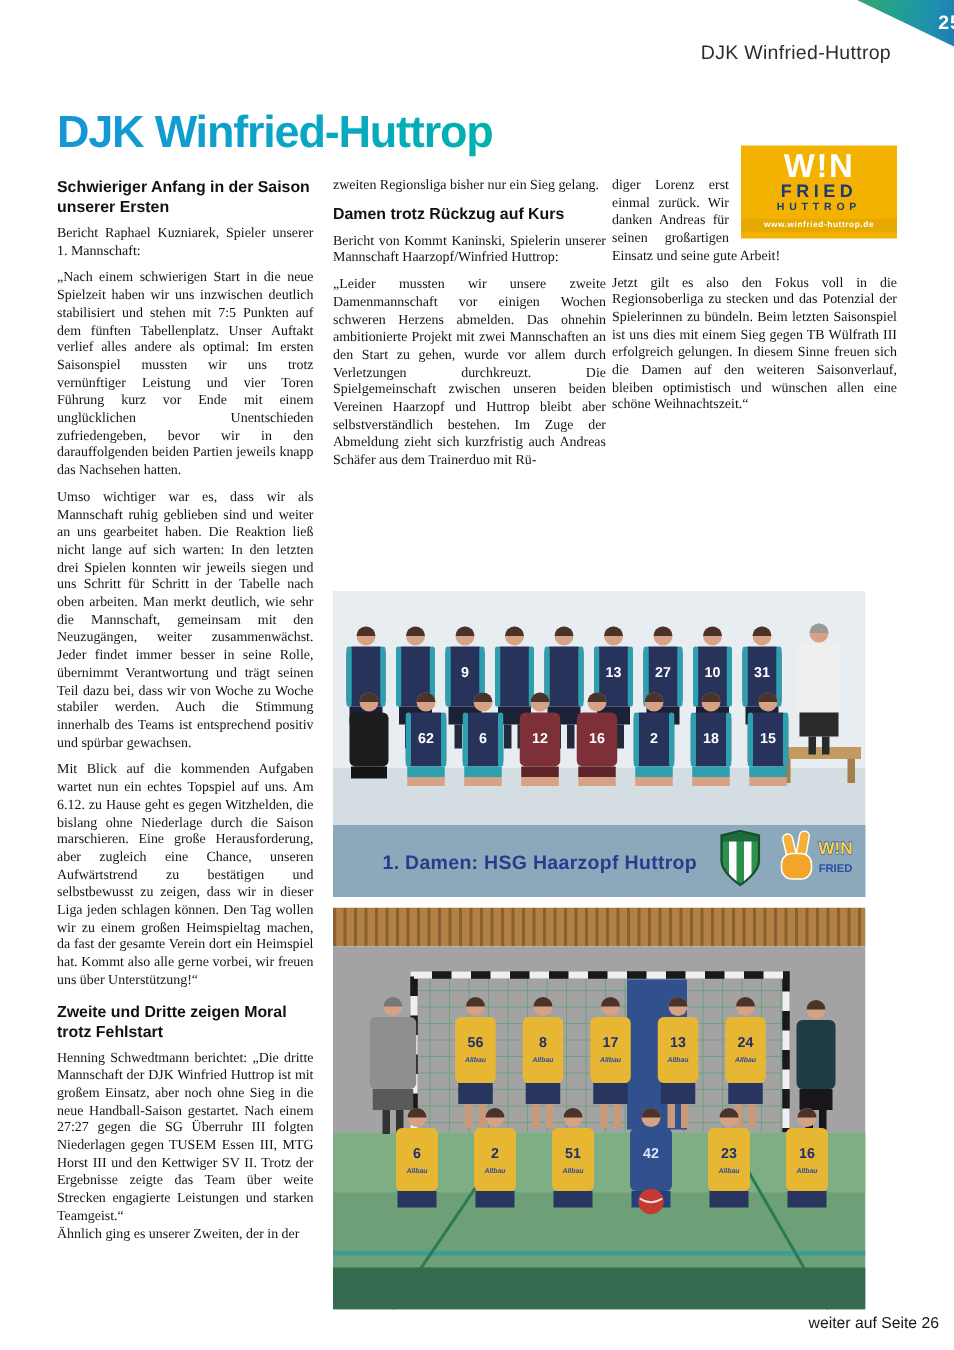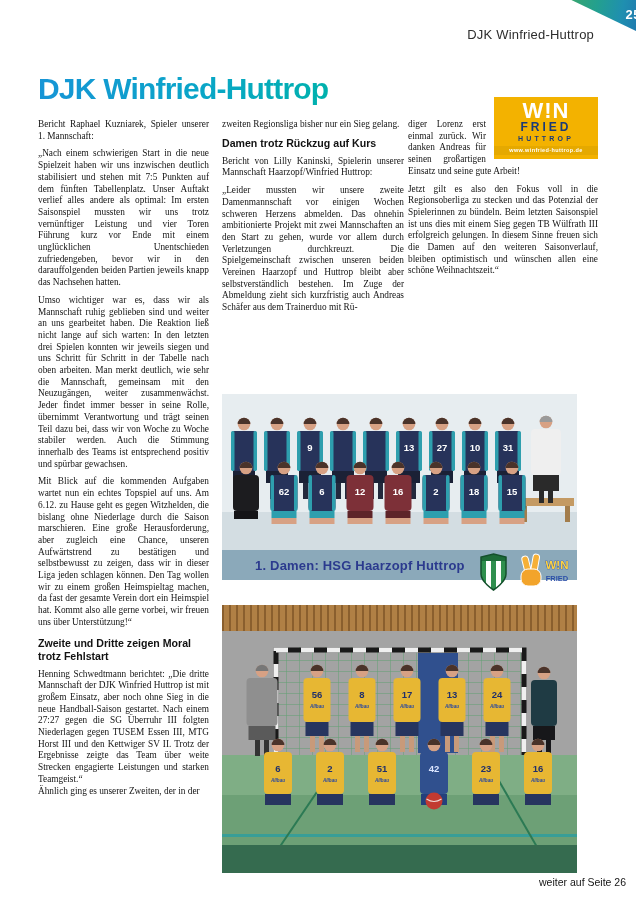--- a/index.html
+++ b/index.html
@@ -41,21 +41,21 @@
   .logo-win{font-size:22px;font-weight:800;color:#ffffff;line-height:21px;letter-spacing:1px;padding-top:3px;}
   .logo-fried{font-size:12px;font-weight:800;color:#1a3a78;letter-spacing:3px;line-height:13px;}
   .logo-huttrop{font-size:7px;font-weight:700;color:#1a3a78;letter-spacing:3.2px;line-height:9px;}
   .logo-url{margin-top:3px;background:#e5a900;color:#fff;font-size:5.5px;font-weight:700;line-height:9px;letter-spacing:.4px;}
 
   
   .photo{position:absolute;left:222px;width:355px;}
   .photo-women{top:394px;}
   .photo-men{top:605px;height:268px;}
   .photo svg{display:block;}
-  .caption1{height:30px;background:#8ba9ba;display:flex;align-items:center;position:relative;}
+  .caption1{height:48px;background:#8ba9ba;display:flex;align-items:center;position:relative;}
   .caption1-text{font-size:13px;font-weight:700;color:#2b3a8e;margin-left:33px;letter-spacing:.2px;}
   .badges{position:absolute;right:6px;top:3px;display:flex;gap:6px;align-items:center;}
   .caption2{position:absolute;left:0;right:0;bottom:0;height:26px;display:flex;align-items:center;
             background:linear-gradient(90deg,rgba(13,62,50,.96) 0%,rgba(35,92,68,.9) 60%,rgba(90,140,95,.8) 100%);
             color:#f0f5f1;font-size:10.5px;letter-spacing:.3px;padding-left:11px;}
 
   .footer-note{position:absolute;top:876px;right:26px;font-size:10.5px;font-weight:400;color:#161616;}
 </style>
 </head>
 <body>
@@ -67,33 +67,34 @@
 
   <div class="header-meta">
     <div class="club-line">DJK Winfried-Huttrop</div>
   </div>
 
   <div class="page-title">DJK Winfried-Huttrop</div>
 
   <div class="right-rule"></div>
 
   <div class="col col1">
+    <h3>Schwieriger Anfang in der Saison unserer Ersten</h3>
     <p>Bericht Raphael Kuzniarek, Spieler unserer 1. Mannschaft:</p>
     <p>„Nach einem schwierigen Start in die neue Spielzeit haben wir uns inzwischen deutlich stabilisiert und stehen mit 7:5 Punkten auf dem fünften Tabellenplatz. Unser Auftakt verlief alles andere als optimal: Im ersten Saisonspiel mussten wir uns trotz vernünftiger Leistung und vier Toren Führung kurz vor Ende mit einem unglücklichen Unentschieden zufriedengeben, bevor wir in den darauffolgenden beiden Partien jeweils knapp das Nachsehen hatten.</p>
     <p>Umso wichtiger war es, dass wir als Mannschaft ruhig geblieben sind und weiter an uns gearbeitet haben. Die Reaktion ließ nicht lange auf sich warten: In den letzten drei Spielen konnten wir jeweils siegen und uns Schritt für Schritt in der Tabelle nach oben arbeiten. Man merkt deutlich, wie sehr die Mannschaft, gemeinsam mit den Neuzugängen, weiter zusammenwächst. Jeder findet immer besser in seine Rolle, übernimmt Verantwortung und trägt seinen Teil dazu bei, dass wir von Woche zu Woche stabiler werden. Auch die Stimmung innerhalb des Teams ist entsprechend positiv und spürbar gewachsen.</p>
     <p>Mit Blick auf die kommenden Aufgaben wartet nun ein echtes Topspiel auf uns. Am 6.12. zu Hause geht es gegen Witzhelden, die bislang ohne Niederlage durch die Saison marschieren. Eine große Herausforderung, aber zugleich eine Chance, unseren Aufwärtstrend zu bestätigen und selbstbewusst zu zeigen, dass wir in dieser Liga jeden schlagen können. Den Tag wollen wir zu einem großen Heimspieltag machen, da fast der gesamte Verein dort ein Heimspiel hat. Kommt also alle gerne vorbei, wir freuen uns über Unterstützung!“</p>
     <h3 class="h-mt">Zweite und Dritte zeigen Moral trotz Fehlstart</h3>
     <p class="m0">Henning Schwedtmann berichtet: „Die dritte Mannschaft der DJK Winfried Huttrop ist mit großem Einsatz, aber noch ohne Sieg in die neue Handball-Saison gestartet. Nach einem 27:27 gegen die SG Überruhr III folgten Niederlagen gegen TUSEM Essen III, MTG Horst III und den Kettwiger SV II. Trotz der Ergebnisse zeigte das Team über weite Strecken engagierte Leistungen und starken Teamgeist.“</p>
     <p class="m0">Ähnlich ging es unserer Zweiten, der in der</p>
   </div>
 
   <div class="col col2">
     <p>zweiten Regionsliga bisher nur ein Sieg gelang.</p>
     <h3>Damen trotz Rückzug auf Kurs</h3>
-    <p>Bericht von Lilly Kaninski, Spielerin unserer Mannschaft Haarzopf/Winfried Huttrop:</p>
+    <p>Bericht von Kommt Kaninski, Spielerin unserer Mannschaft Haarzopf/Winfried Huttrop:</p>
     <p>„Leider mussten wir unsere zweite Damenmannschaft vor einigen Wochen schweren Herzens abmelden. Das ohnehin ambitionierte Projekt mit zwei Mannschaften an den Start zu gehen, wurde vor allem durch Verletzungen durchkreuzt. Die Spielgemeinschaft zwischen unseren beiden Vereinen Haarzopf und Huttrop bleibt aber selbstverständlich bestehen. Im Zuge der Abmeldung zieht sich kurzfristig auch Andreas Schäfer aus dem Trainerduo mit Rü-</p>
   </div>
 
   <div class="col col3">
     <div class="logo-box">
       <div class="logo-win">W!N</div>
       <div class="logo-fried">FRIED</div>
       <div class="logo-huttrop">HUTTROP</div>
       <div class="logo-url">www.winfried-huttrop.de</div>
     </div>

